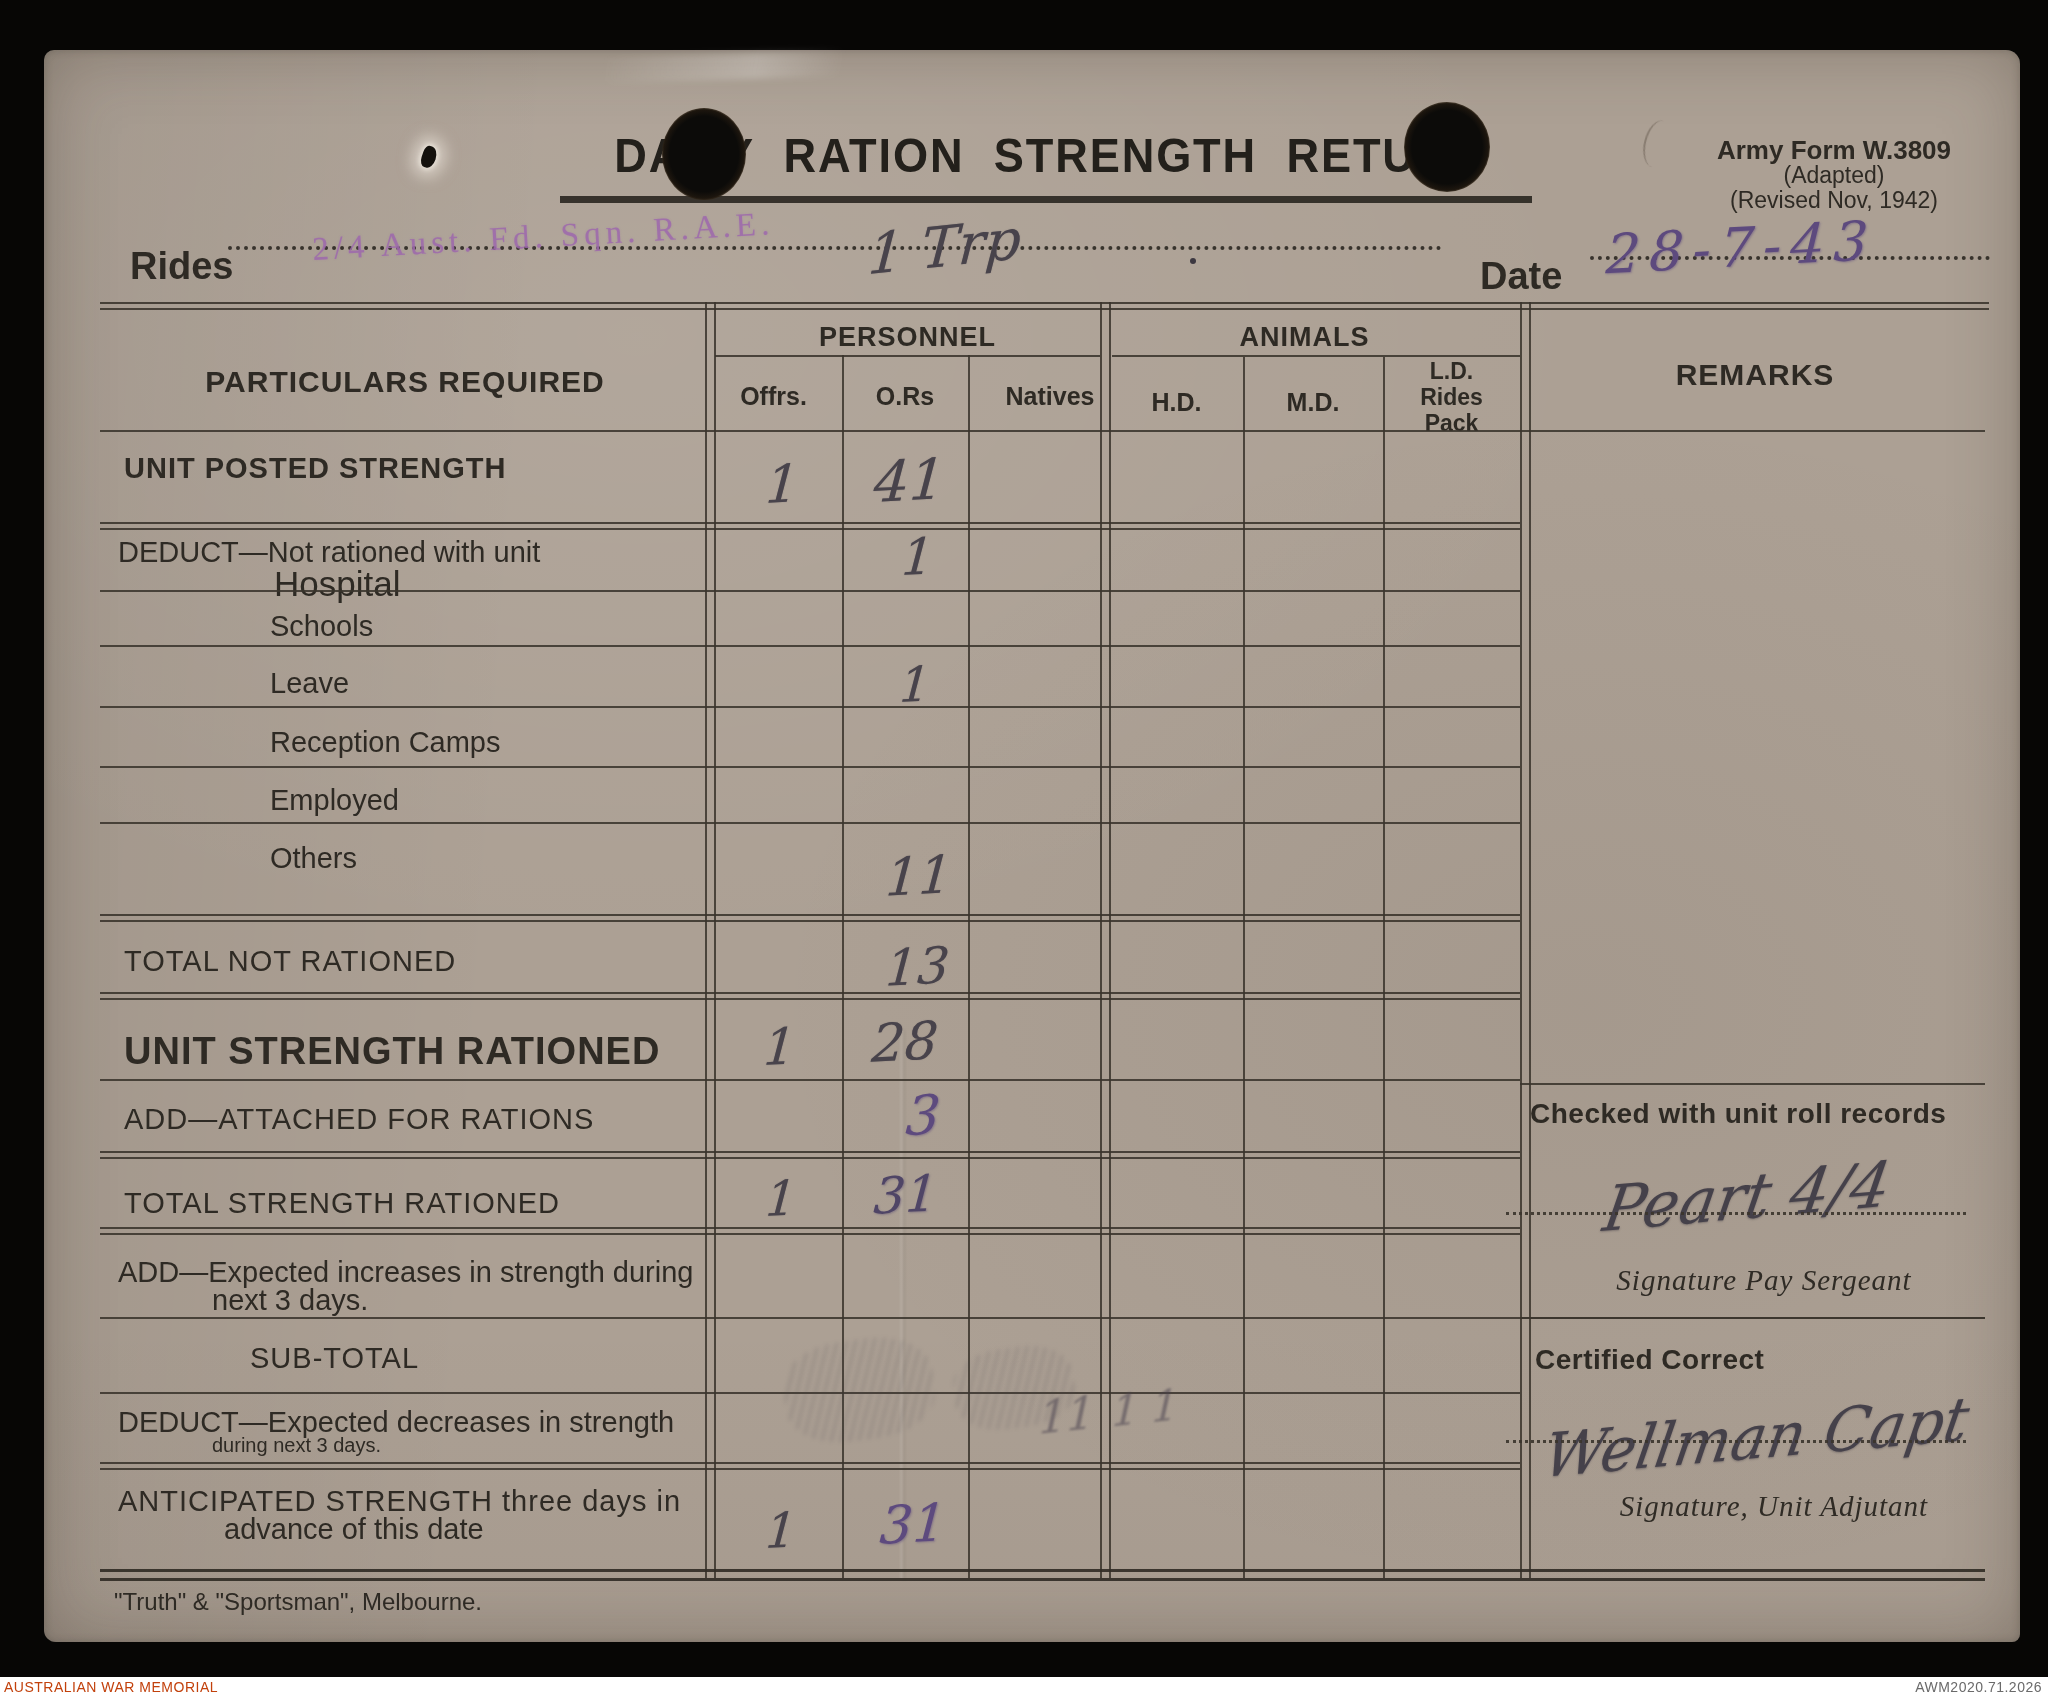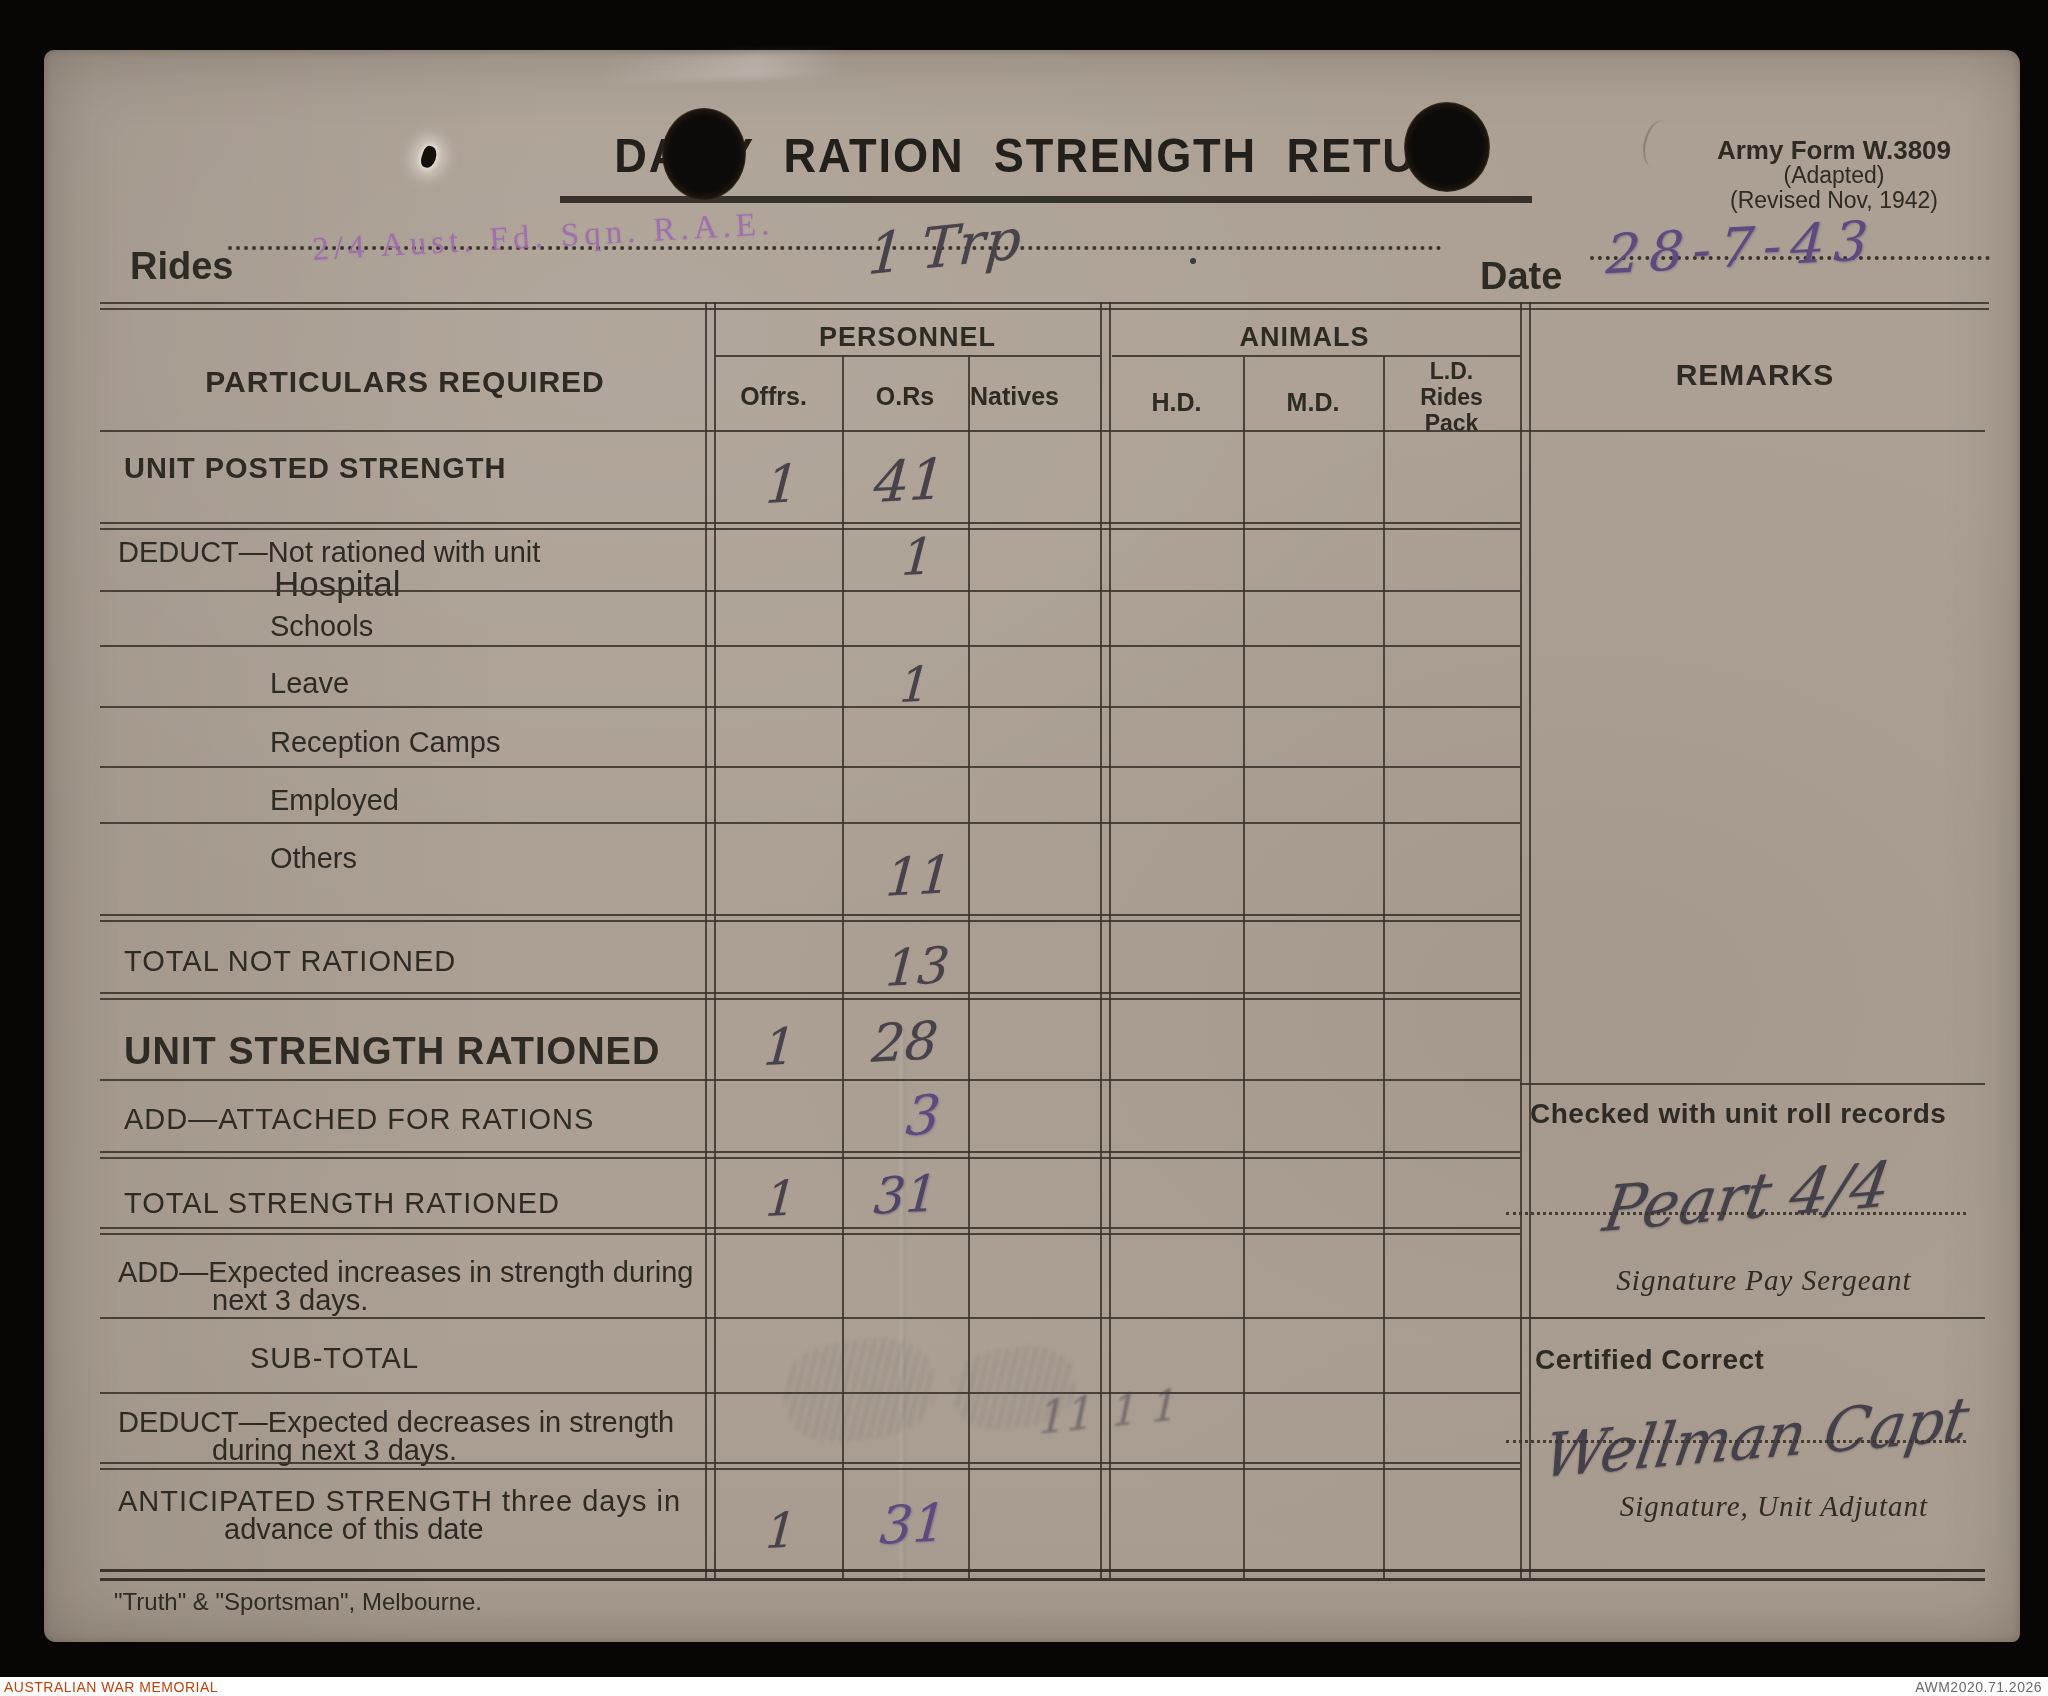--- a/index.html
+++ b/index.html
@@ -110,21 +110,21 @@
 
     <div class="print b" style="left:76px;top:315px;width:570px;text-align:center;font-size:30px;letter-spacing:1px;">PARTICULARS REQUIRED</div>
     <div class="print b" style="left:671px;top:272px;width:385px;text-align:center;font-size:27px;letter-spacing:1px;">PERSONNEL</div>
     <div class="hl" style="left:671px;top:305px;width:385px;"></div>
     <div class="print b" style="left:1068px;top:272px;width:385px;text-align:center;font-size:27px;letter-spacing:1px;">ANIMALS</div>
     <div class="hl" style="left:1068px;top:305px;width:408px;"></div>
     <div class="print b" style="left:1486px;top:308px;width:450px;text-align:center;font-size:30px;letter-spacing:1px;">REMARKS</div>
 
     <div class="print b" style="left:663px;top:332px;width:133px;text-align:center;font-size:25px;">Offrs.</div>
     <div class="print b" style="left:800px;top:332px;width:122px;text-align:center;font-size:25px;">O.Rs</div>
-    <div class="print b" style="left:926px;top:332px;width:128px;font-size:25px;">Natives</div>
+    <div class="print b" style="left:926px;top:332px;width:128px;text-align:center;font-size:25px;padding-left:16px;">Natives</div>
     <div class="print b" style="left:1068px;top:338px;width:129px;text-align:center;font-size:25px;">H.D.</div>
     <div class="print b" style="left:1201px;top:338px;width:136px;text-align:center;font-size:25px;">M.D.</div>
     <div class="print b" style="left:1341px;top:308px;width:133px;text-align:center;font-size:23px;line-height:26px;">
       <div>L.D.</div>
       <div>Rides</div>
       <div>Pack</div>
     </div>
     <div class="hl" style="left:56px;top:380px;width:1885px;"></div>
 
     <div class="print b" style="left:80px;top:402px;font-size:29px;letter-spacing:1px;">UNIT POSTED STRENGTH</div>
@@ -162,21 +162,21 @@
     <div class="hl2" style="left:56px;top:1177px;width:1420px;"></div>
 
     <div class="print" style="left:74px;top:1206px;font-size:29px;width:590px;">ADD—Expected increases in strength during</div>
     <div class="print" style="left:168px;top:1234px;font-size:29px;">next 3 days.</div>
     <div class="hl" style="left:56px;top:1267px;width:1885px;"></div>
 
     <div class="print b" style="left:206px;top:1292px;font-size:29px;font-weight:400;letter-spacing:1px;">SUB-TOTAL</div>
     <div class="hl" style="left:56px;top:1342px;width:1420px;"></div>
 
     <div class="print" style="left:74px;top:1356px;font-size:29px;width:600px;">DEDUCT—Expected decreases in strength</div>
-    <div class="print" style="left:168px;top:1384px;font-size:29px;">during next 3 days.</div>
+    <div class="print" style="left:168px;top:1384px;font-size:20px;">during next 3 days.</div>
     <div class="hl2" style="left:56px;top:1412px;width:1420px;"></div>
 
     <div class="print b" style="left:74px;top:1435px;font-size:29px;width:600px;font-weight:400;letter-spacing:1px;">ANTICIPATED STRENGTH three days in</div>
     <div class="print" style="left:180px;top:1463px;font-size:29px;">advance of this date</div>
     <div class="hl3" style="left:56px;top:1519px;width:1885px;"></div>
 
     <div class="hw" style="left:722px;top:404px;font-size:52px;">1</div>
     <div class="hw" style="left:830px;top:398px;font-size:56px;">41</div>
     <div class="hw" style="left:858px;top:478px;font-size:50px;">1</div>
     <div class="hw" style="left:856px;top:606px;font-size:48px;">1</div>

